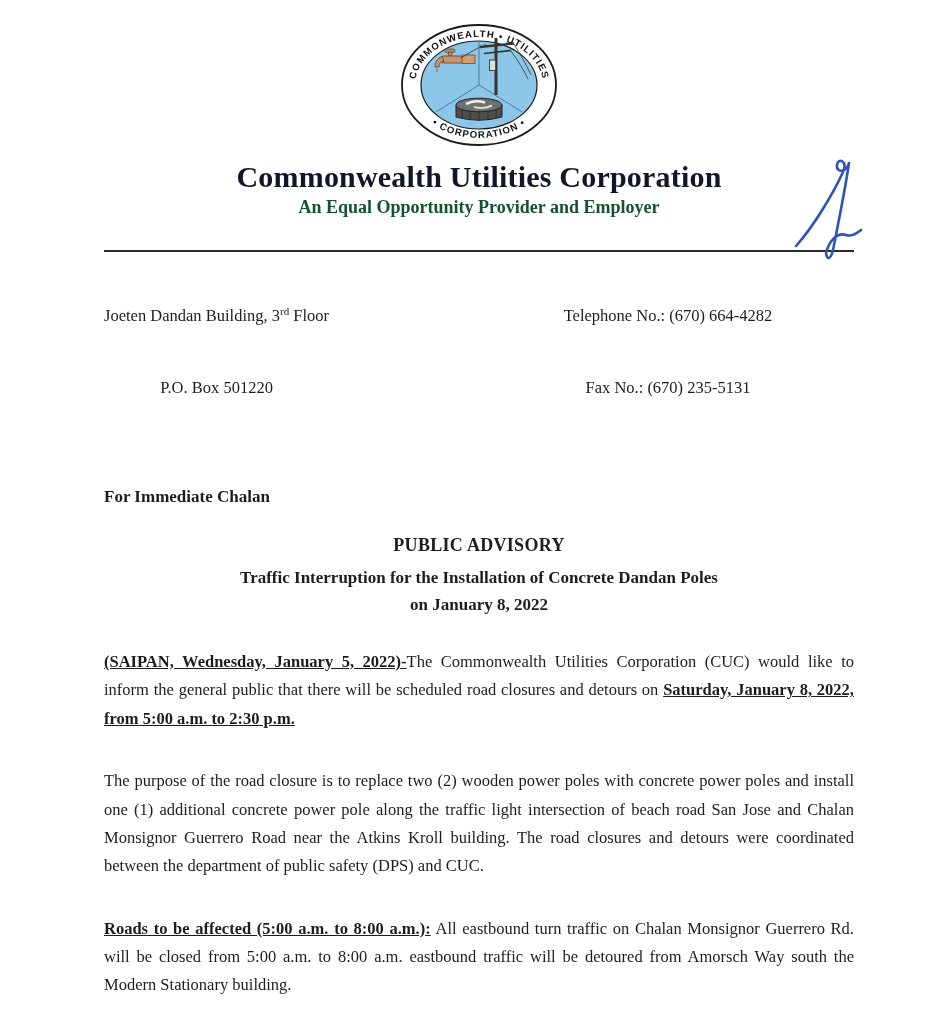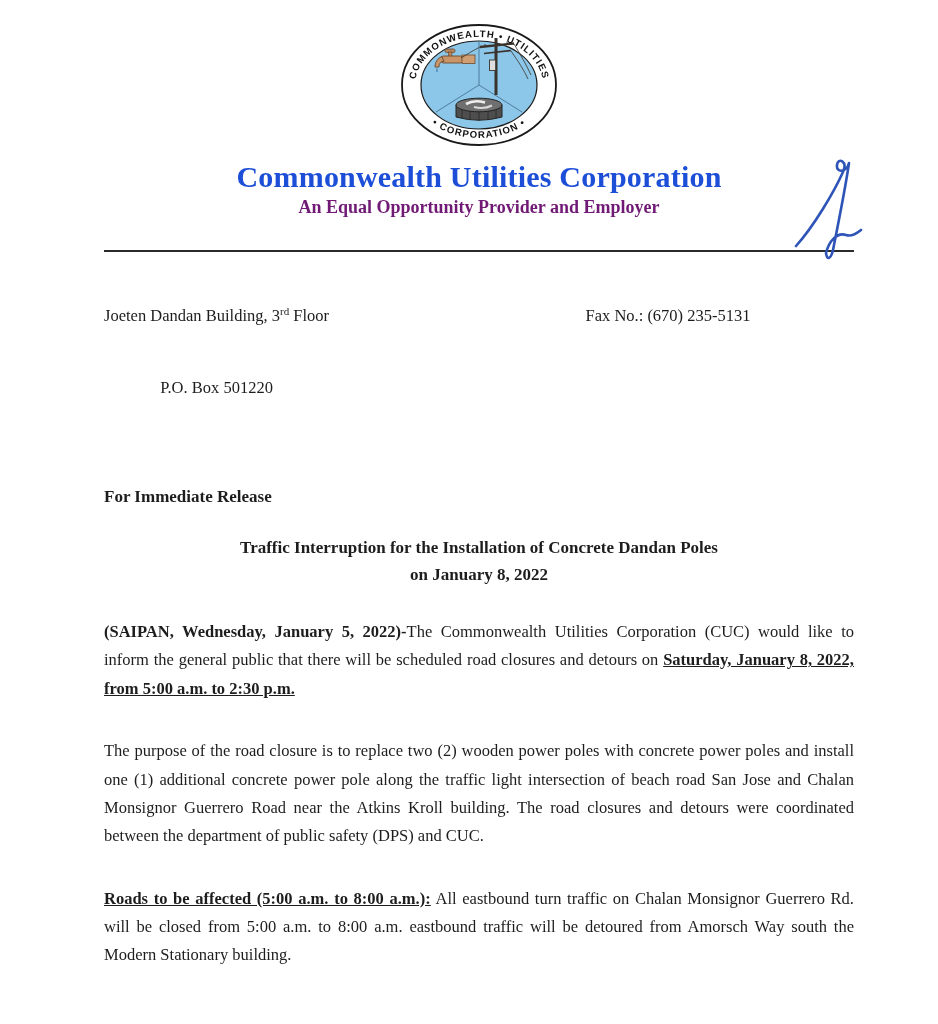--- a/index.html
+++ b/index.html
@@ -9,25 +9,25 @@
     font-family: "Liberation Serif", serif;
     color: #1d1d1d;
     overflow: hidden;
   }
   .content { position: relative; width: 938px; height: 1024px; padding: 0 84px 0 104px; }
 
   .logo-wrap { text-align: center; padding-top: 22px; }
   .logo-wrap svg { display: inline-block; }
 
   .org-title {
-    text-align: center; color: #1d4ed8; font-weight: bold;
+    text-align: center; color: #0f172a; font-weight: bold;
     font-size: 30px; letter-spacing: 0.2px; margin-top: 8px;
   }
   .org-subtitle {
-    text-align: center; color: #701a75; font-weight: bold;
+    text-align: center; color: #14532d; font-weight: bold;
     font-size: 18px; margin-top: 3px;
   }
 
   .rule { border: none; border-top: 2px solid #2a2a2a; margin-top: 32px; }
 
   .signature { position: absolute; left: 788px; top: 136px; pointer-events: none; }
 
   .contact-row { display: flex; justify-content: space-between; margin-top: 4px; text-align: center; }
   .contact-col { font-size: 16.5px; line-height: 1.45; white-space: pre-wrap; }
   .contact-col.right { width: 372px; }
@@ -37,21 +37,21 @@
 
   .advisory-head { text-align: center; margin-top: 28px; font-weight: bold; }
   .advisory-title { font-size: 18px; letter-spacing: 0.3px; }
   .advisory-sub { font-size: 17px; margin-top: 9px; line-height: 1.55; }
 
   p.body-par {
     font-size: 16.5px; line-height: 1.72; text-align: justify;
     margin-top: 34px;
   }
   p.body-par.first { margin-top: 30px; }
-  .b { font-weight: bold; }
+  .b { font-weight: bold; text-decoration: underline; }
   .bu { font-weight: bold; text-decoration: underline; }
 
   .logo-ring-text { font-family: "Liberation Sans", sans-serif; font-size: 9.6px; font-weight: 600; letter-spacing: 1.1px; fill: #111; }
 </style>
 </head>
 <body>
 
 <div class="content">
 
   <div class="logo-wrap">
@@ -121,27 +121,29 @@
   </svg>
 
   <hr class="rule">
 
   <div class="contact-row">
     <div class="contact-col left">
       <div><span>Joeten Dandan Building, 3</span><sup>rd</sup><span> Floor</span></div>
       <div>P.O. Box 501220</div>
     </div>
     <div class="contact-col right">
+      <div>Telephone No.: (670) 664-4282</div>
       <div>Fax No.: (670) 235-5131</div>
     </div>
   </div>
 
-  <div class="release-label">For Immediate Release</div>
+  <div class="release-label">For Immediate Chalan</div>
 
   <div class="advisory-head">
+    <div class="advisory-title">PUBLIC ADVISORY</div>
     <div class="advisory-sub">
       <div>Traffic Interruption for the Installation of Concrete Dandan Poles</div>
       <div>on January 8, 2022</div>
     </div>
   </div>
 
   <p class="body-par first"><span class="b">(SAIPAN, Wednesday, January 5, 2022)-</span><span>The Commonwealth Utilities Corporation (CUC) would like to inform the general public that there will be scheduled road closures and detours on </span><span class="bu">Saturday, January 8, 2022, from 5:00 a.m. to 2:30 p.m.</span></p>
 
   <p class="body-par">The purpose of the road closure is to replace two (2) wooden power poles with concrete power poles and install one (1) additional concrete power pole along the traffic light intersection of beach road San Jose and Chalan Monsignor Guerrero Road near the Atkins Kroll building. The road closures and detours were coordinated between the department of public safety (DPS) and CUC.</p>
 

